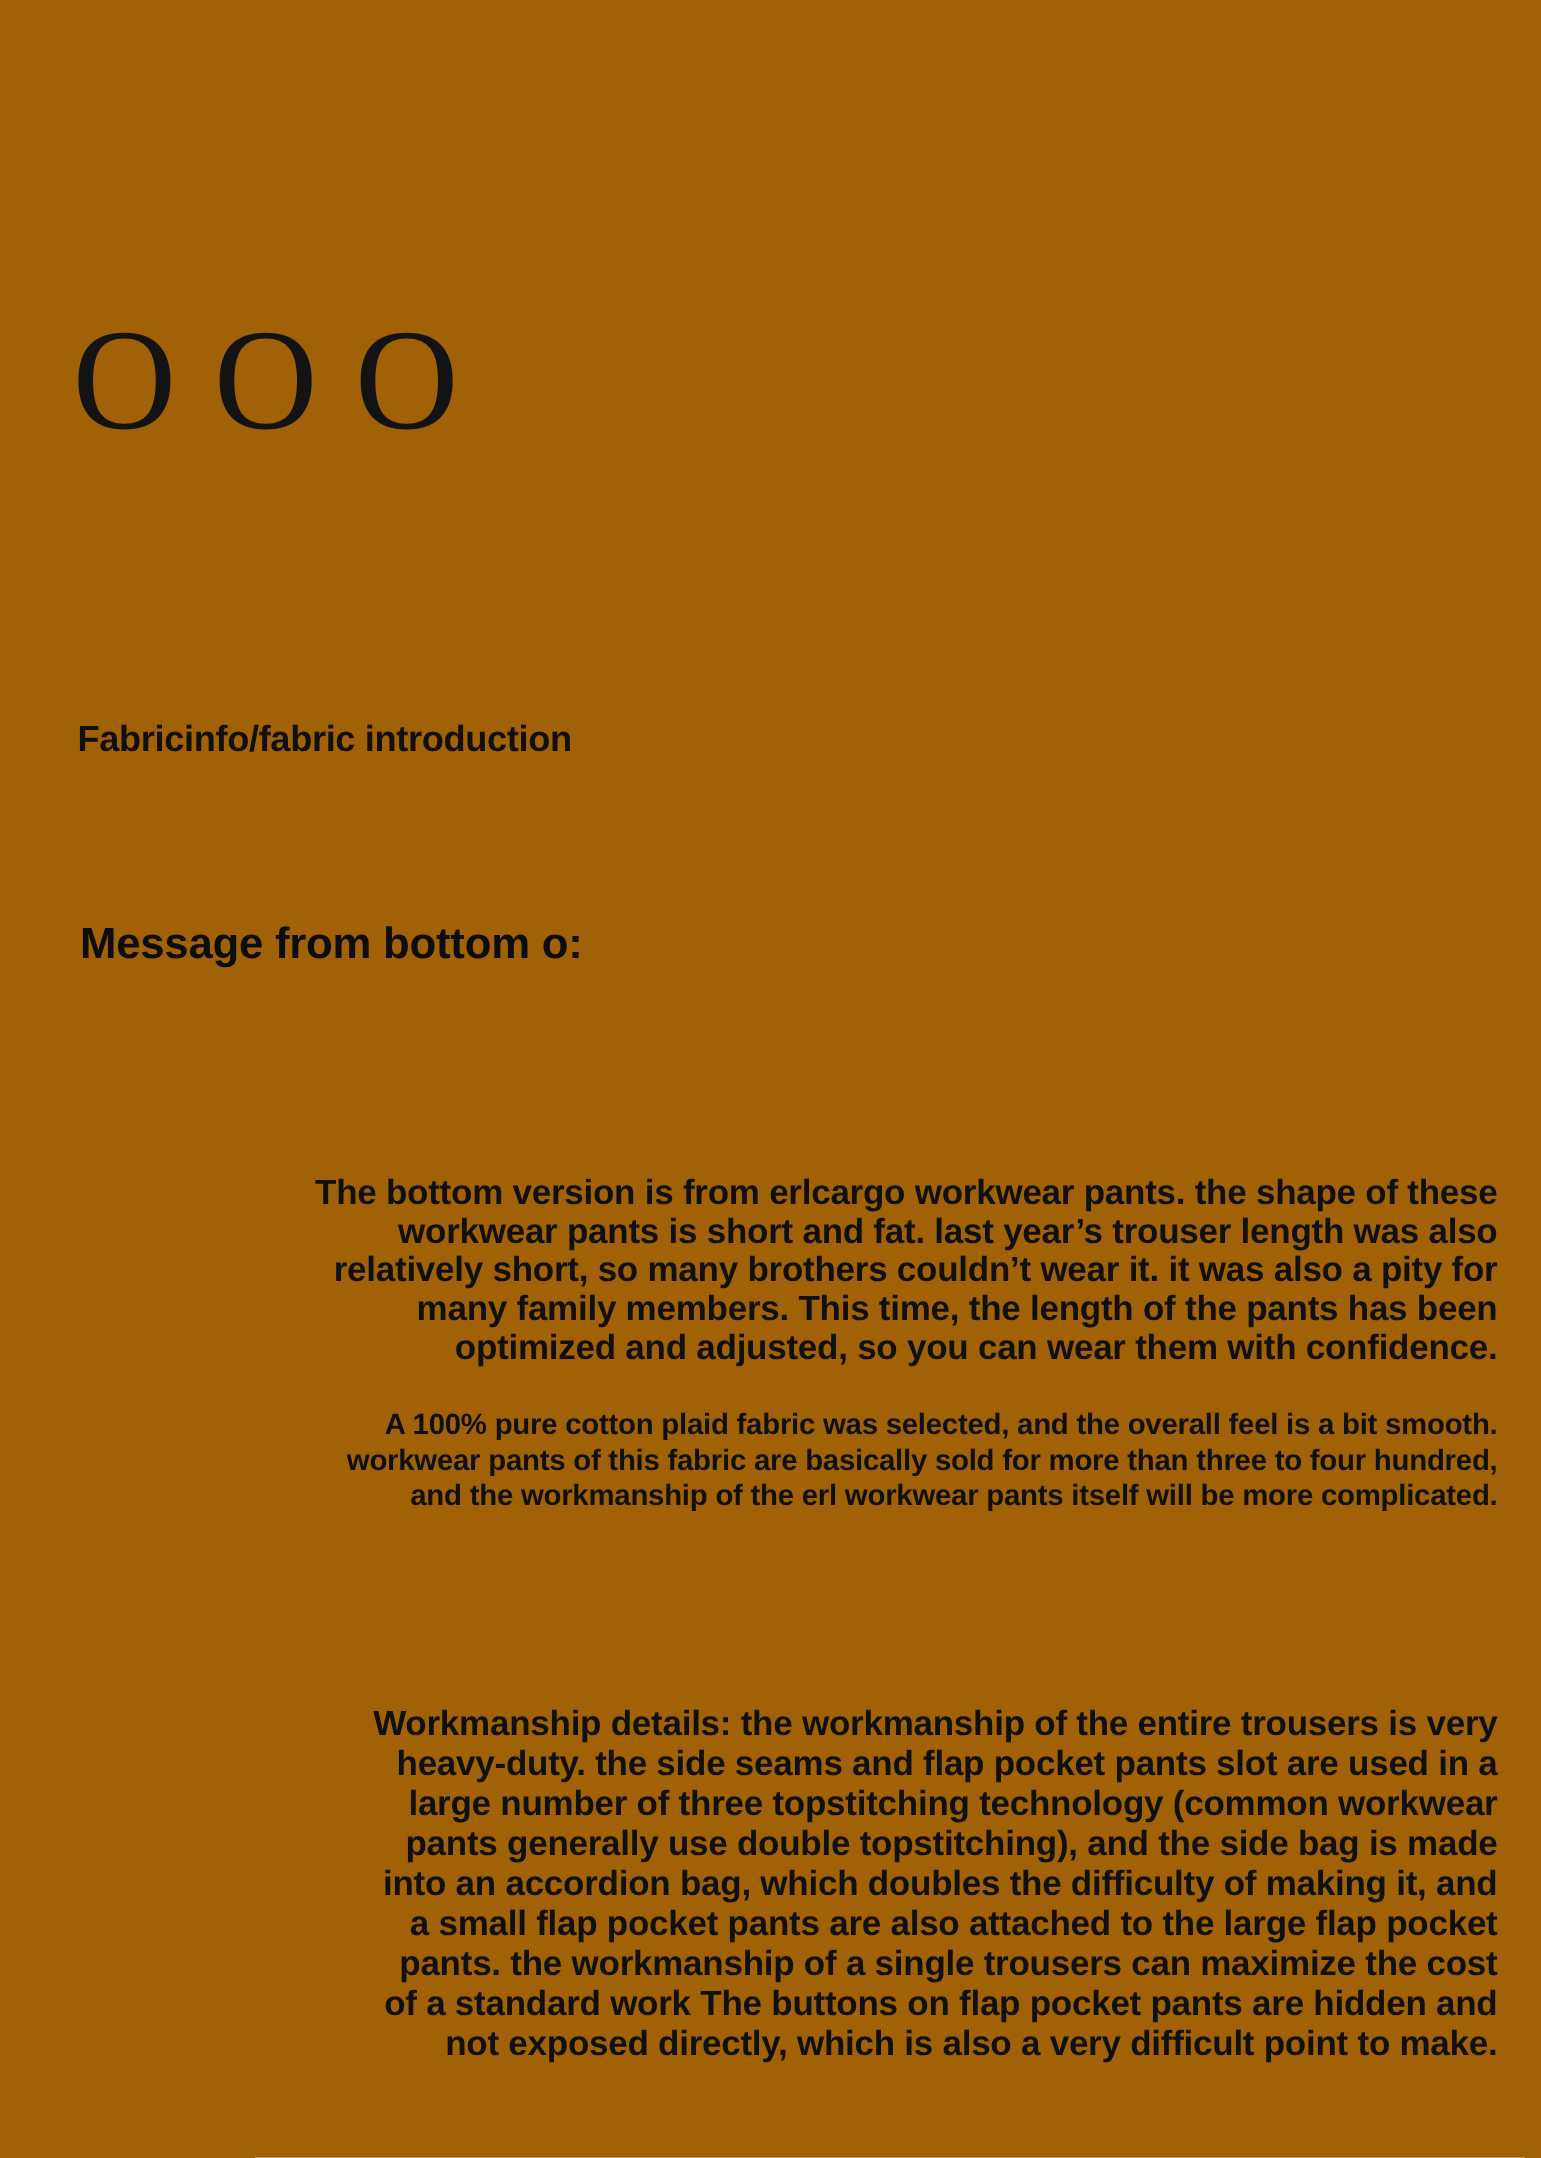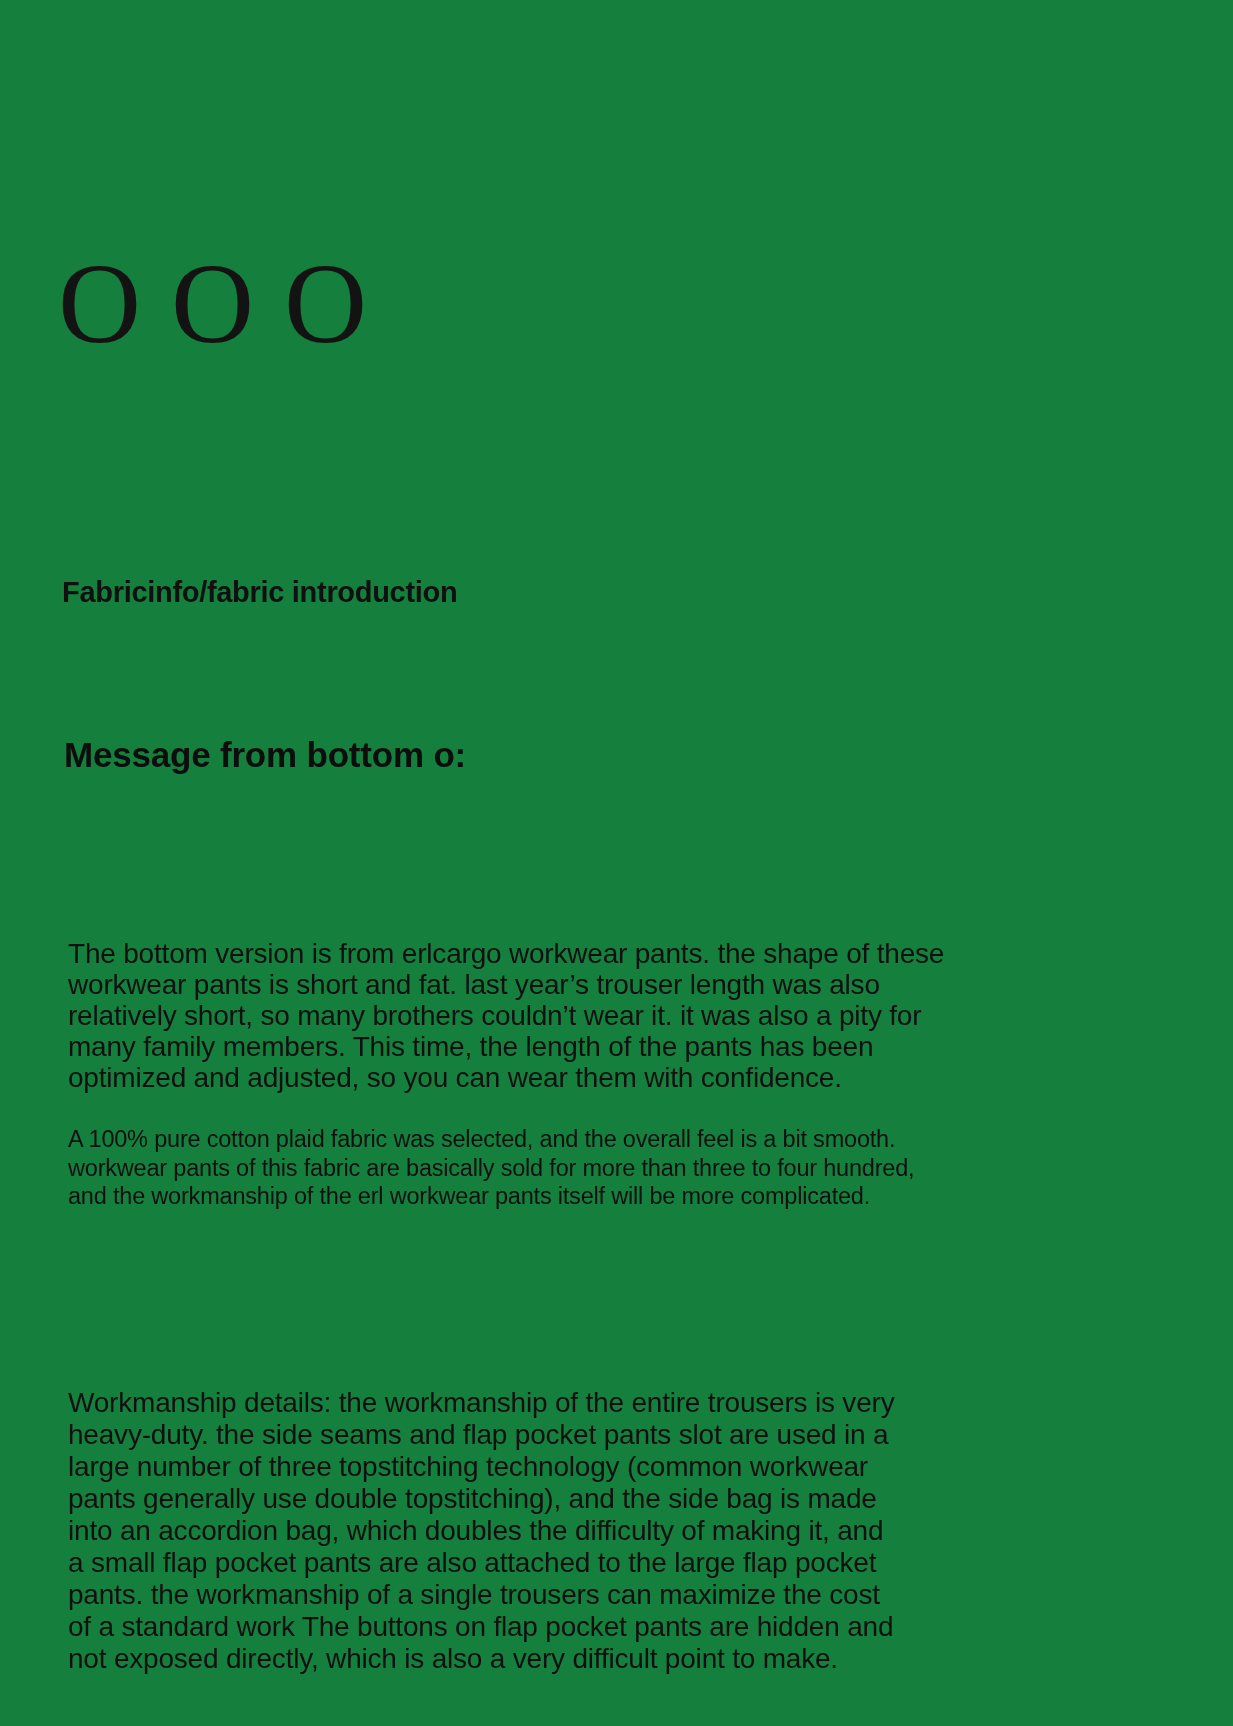--- a/index.html
+++ b/index.html
@@ -11,21 +11,21 @@
     width: 1233px;
     height: 1726px;
     position: relative;
     overflow: hidden;
     font-family: "Liberation Sans", "DejaVu Sans", sans-serif;
     color: #0f0f0f;
   }
   .page {
     position: absolute;
     inset: 0;
-    background: #15803d;
+    background: #a16207;
     padding-left: 28px;
   }
   .logo {
     position: absolute;
     left: 58px;
     top: 246px;
     font-family: "Liberation Serif", "DejaVu Serif", serif;
     font-weight: 400;
     font-size: 115px;
     line-height: 1;
@@ -51,42 +51,42 @@
     font-size: 35px;
     font-weight: 700;
     letter-spacing: -0.2px;
     color: #0d0d0d;
     white-space: nowrap;
   }
   .para {
     position: absolute;
     left: 68px;
     width: 1130px;
-    font-weight: 400;
+    font-weight: 700;
     color: #101010;
     white-space: pre-line;
+    text-align: right;
   }
   .para-intro {
     top: 938px;
     font-size: 28px;
     line-height: 31px;
     letter-spacing: -0.2px;
   }
   .para-fabric {
     top: 1125px;
     font-size: 23.5px;
     line-height: 28.5px;
     letter-spacing: -0.2px;
   }
   .para-workmanship {
     top: 1363px;
     font-size: 28px;
     line-height: 32px;
     letter-spacing: -0.2px;
-    margin-top: 24px;
   }
 </style>
 </head>
 <body>
 
 <div class="page">
 
   <div class="logo">OOO</div>
 
   <div class="section-label">Fabricinfo/fabric introduction</div>

